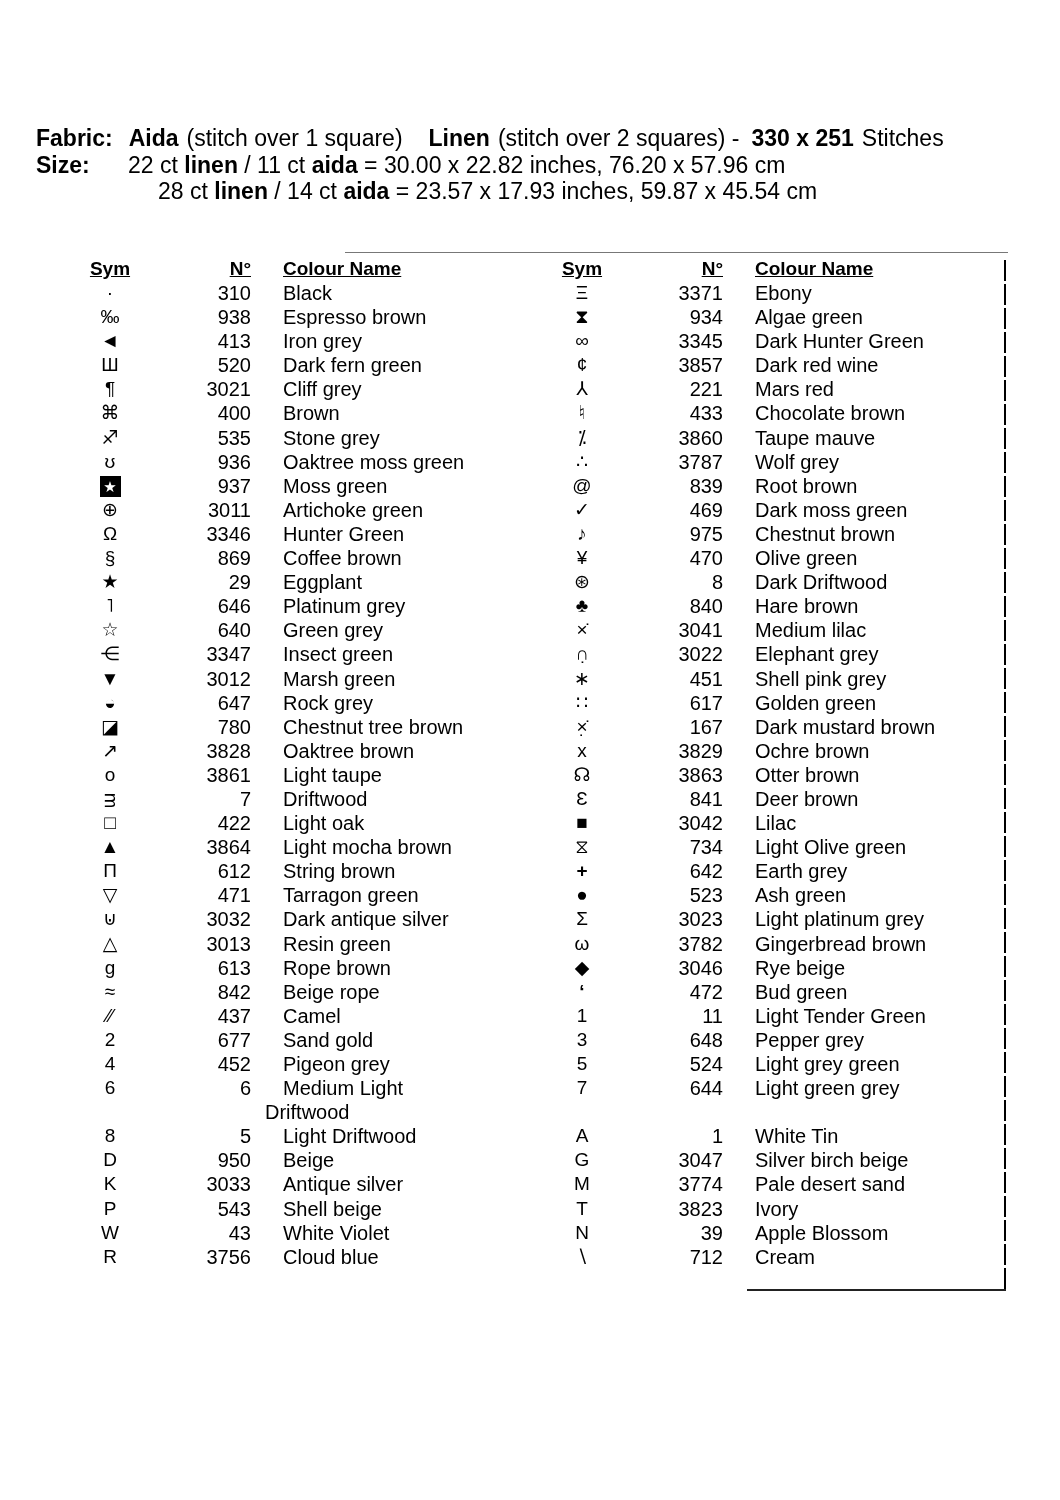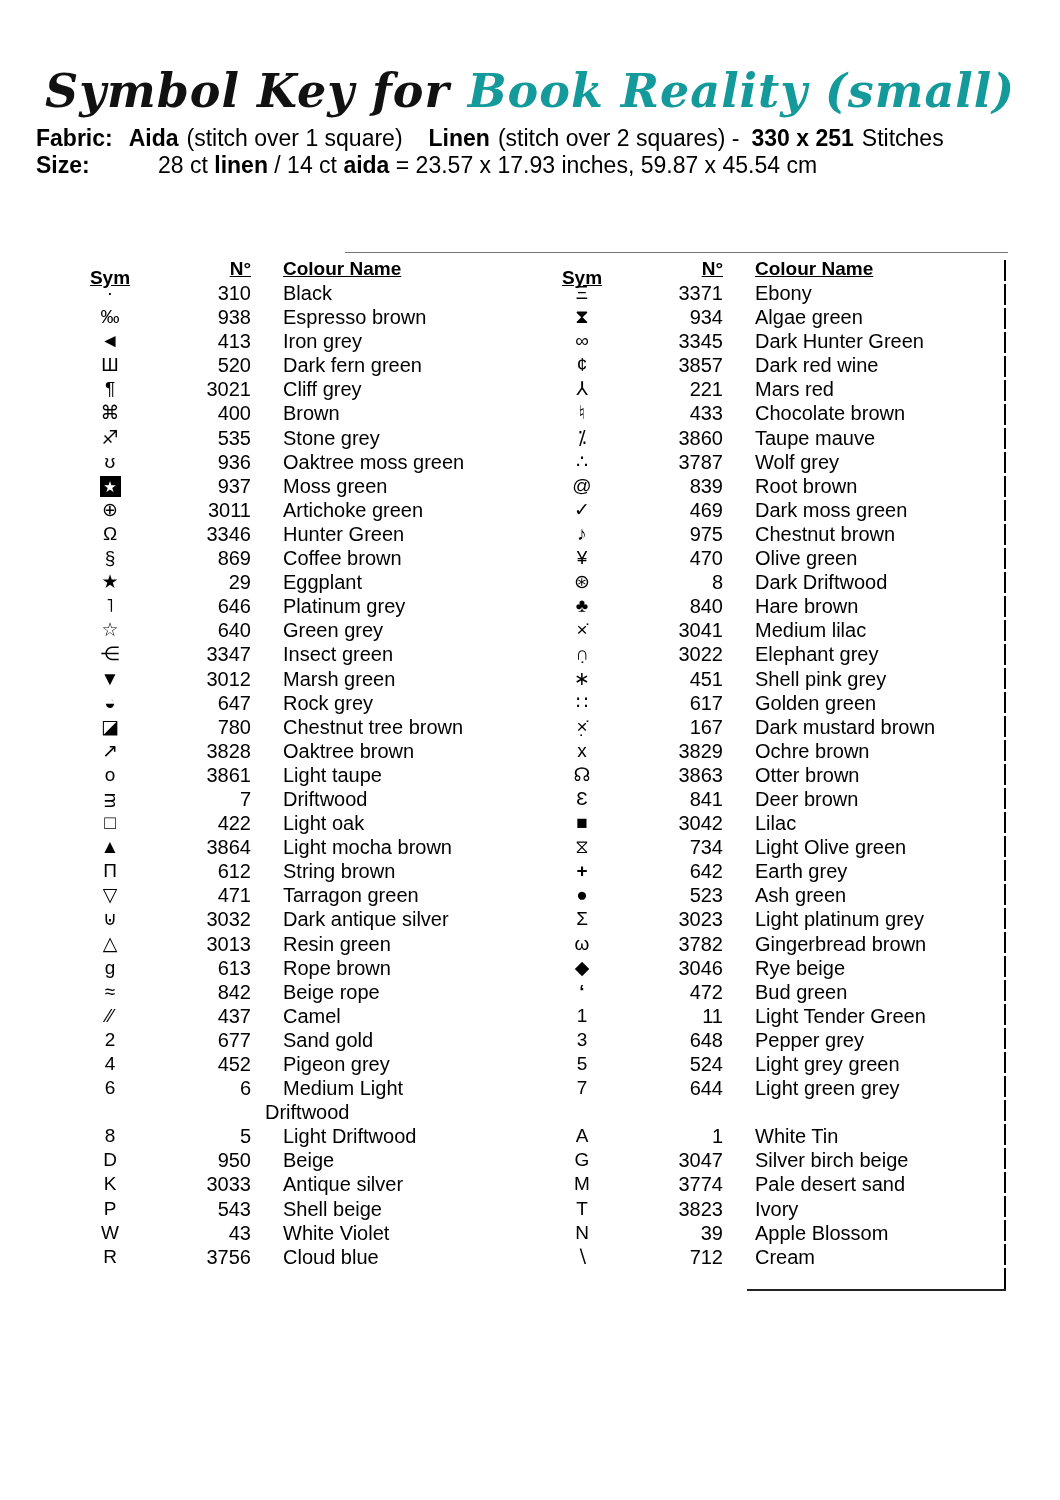--- a/index.html
+++ b/index.html
@@ -26,21 +26,21 @@
   .sz0{padding-left:92px;}
   .sz1{padding-left:122px;}
   .sz2{padding-left:228px;}
   .sz3{padding-left:233px;}
   
   .tcol{position:absolute;top:256px;width:470px;}
   .tcol.left{left:65px;}
   .tcol.right{left:537px;}
   .thead{display:grid;grid-template-columns:90px 96px auto;font-size:19px;font-weight:bold;
          line-height:25px;height:25px;}
-  .thead .h-sym{text-align:center;margin-top:9px;}
+  .thead .h-sym{text-align:center;}
   .thead .h-num{text-align:right;}
   .thead .h-name{padding-left:32px;}
   .thead span u, .thead u{text-decoration:underline;}
   .trow{display:grid;grid-template-columns:90px 96px auto;line-height:24.1px;min-height:24.1px;
         font-size:20px;}
   .trow.spacer{height:24.1px;}
   .sym{text-align:center;font-size:19px;}
   .sym .sg{display:inline-block;}
   .sym.inv .sg{background:#000;color:#fff;width:21px;height:21px;line-height:22px;font-size:15px;}
   .sym.b{font-weight:bold;}
@@ -50,31 +50,29 @@
   .tline{position:absolute;left:345px;top:252px;width:663px;height:1px;background:#777;}
   .vline{position:absolute;left:1004px;top:260px;width:2px;height:1031px;
          background:repeating-linear-gradient(to bottom,#000 0 21px,transparent 21px 24px);}
   .bline{position:absolute;left:747px;top:1289px;width:259px;height:2px;background:#222;}
 </style>
 </head>
 <body>
 
 <div class="page">
 
-  <div class="title">
-    <span class="t-prefix">Symbol Key for</span><span class="t-name" id="title-name" style="color: rgb(20, 154, 154);">Book Reality (small)</span>
-  </div>
 
   <div class="fabric-row">
     <span class="lbl">Fabric:</span><span class="fb">Aida</span><span class="fn">(stitch over 1 square)</span><span class="fb">Linen</span><span class="fn2">(stitch over 2 squares) -</span><span class="cnt">330 x 251</span><span>Stitches</span>
   </div>
 
   <div class="size-block">
     <span class="size-label">Size:</span>
     <div id="size-lines">
+        <div class="size-line sz0"><span>22 ct </span><b>linen</b><span> / 11 ct </span><b>aida</b><span> = 30.00 x 22.82 inches, 76.20 x 57.96 cm</span></div>
         <div class="size-line sz1"><span>28 ct </span><b>linen</b><span> / 14 ct </span><b>aida</b><span> = 23.57 x 17.93 inches, 59.87 x 45.54 cm</span></div>
       </div>
   </div>
 
   <div class="tline"></div>
   <div class="vline"></div>
   <div class="bline"></div>
 
   <div class="tcol left">
     <div class="thead">

